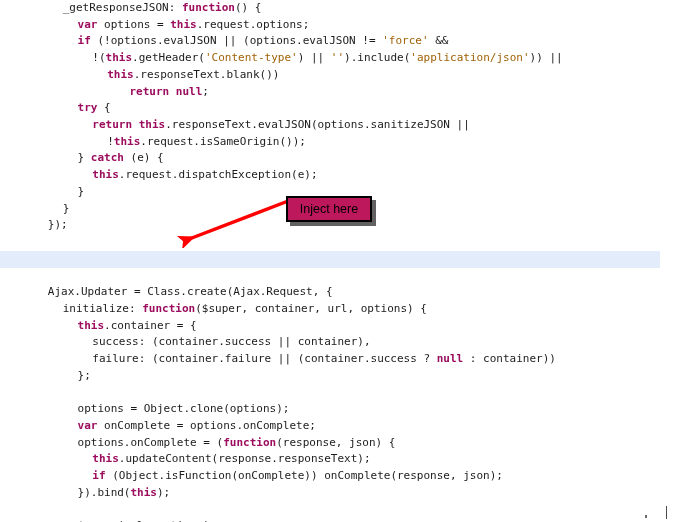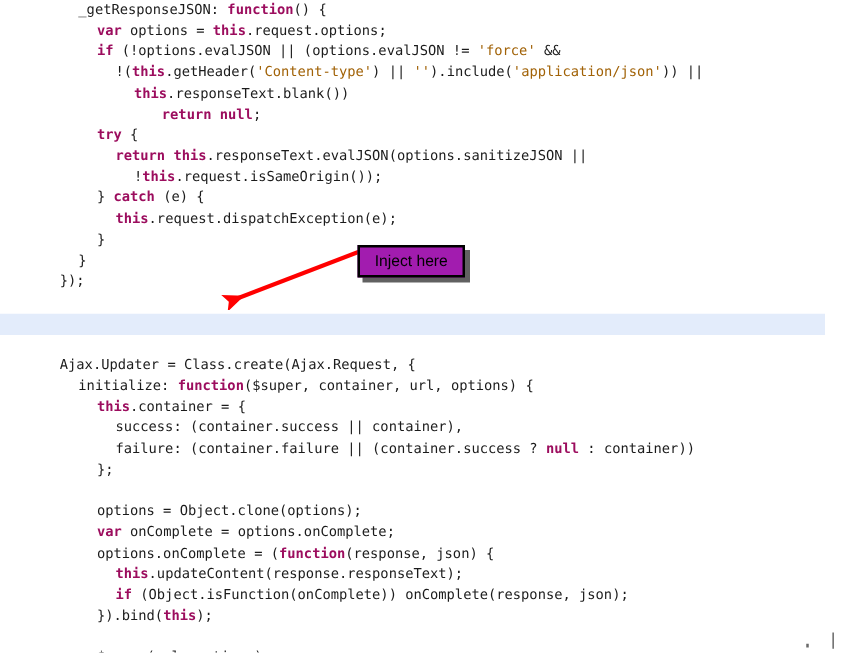--- a/index.html
+++ b/index.html
@@ -55,21 +55,21 @@
     pointer-events: none;
   }
 
   
   #inject-callout {
     position: absolute;
     left: 286px;
     top: 196px;
     width: 86px;
     height: 26px;
-    background: #a21caf;
+    background: #be185d;
     border: 2.5px solid #000000;
     box-shadow: 4px 4px 0 rgba(0,0,0,0.62);
     display: flex;
     align-items: center;
     justify-content: center;
     font-family: "Liberation Sans", sans-serif;
     font-size: 12.5px;
     color: #000000;
     box-sizing: border-box;
   }

